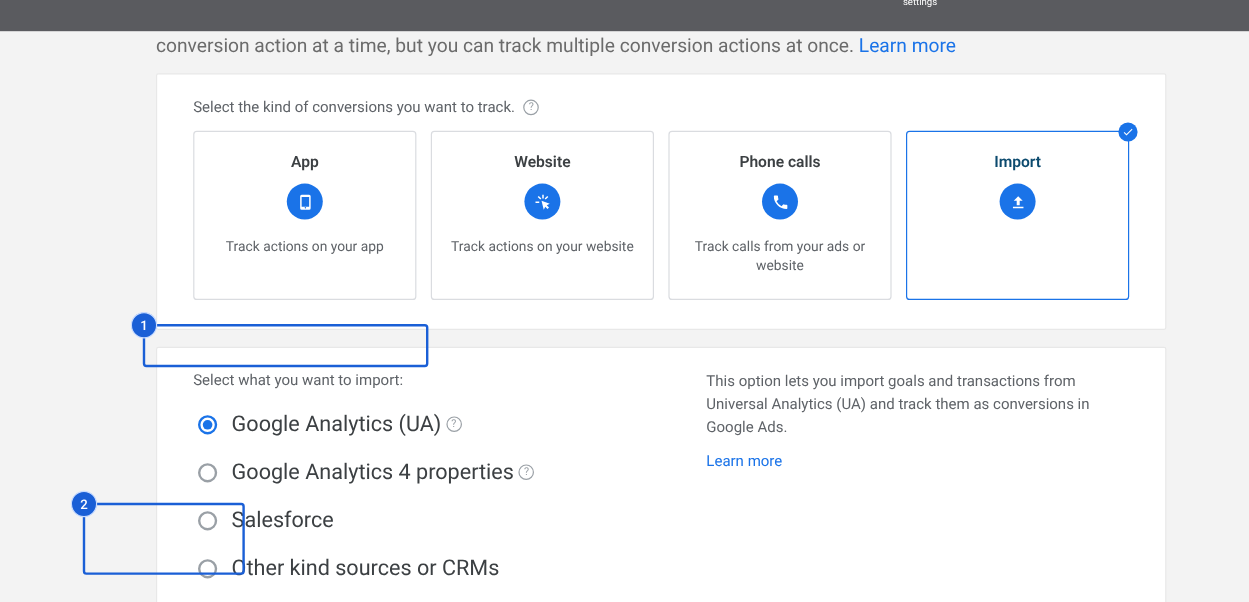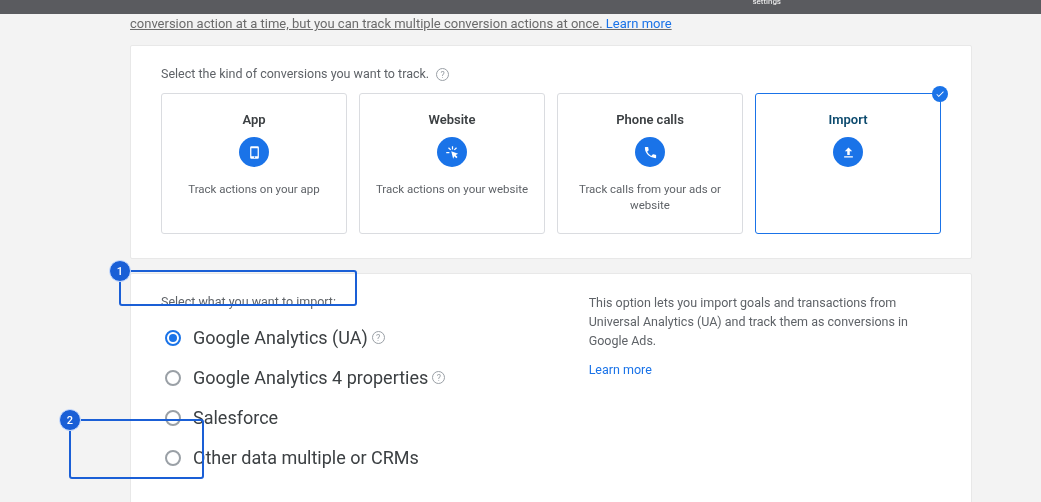--- a/index.html
+++ b/index.html
@@ -4,35 +4,34 @@
   <style>
     * { box-sizing: border-box; margin: 0; padding: 0; }
     body {
       font-family: -apple-system, Roboto, Arial, sans-serif;
       background: #f3f3f3;
       font-size: 13px;
       color: #3c4043;
       width: 1041px;
     }
     .topbar {
-      height: 14px;
+      height: 26px;
       background: #5a5b5f;
       color: #fff;
       font-size: 8px;
       text-align: right;
       padding-right: 260px;
       line-height: 4px;
     }
     .header-strip {
       padding: 0 0 14px 0;
       color: #6b6b6b;
-      font-size: 13px;
+      font-size: 16px;
       margin-left: 130px;
       margin-top: 2px;
-      text-decoration: underline;
     }
     .header-strip a { color: #1a73e8; text-decoration: none; }
     .panel {
       background: #fff;
       margin: 0 0 14px 130px;
       width: 842px;
       border: 1px solid #e8e8e8;
       border-radius: 2px;
     }
     .panel-inner { padding: 20px 30px 24px 30px; }
@@ -227,21 +226,21 @@
         <div class="radio-outer"></div>
         <span class="radio-label">Google Analytics 4 properties</span>
         <span class="help-inline">?</span>
       </div>
       <div class="radio-item">
         <div class="radio-outer"></div>
         <span class="radio-label">Salesforce</span>
       </div>
       <div class="radio-item">
         <div class="radio-outer"></div>
-        <span class="radio-label">Other data multiple or CRMs</span>
+        <span class="radio-label">Other kind sources or CRMs</span>
       </div>
     </div>
     <div class="info-col">
       <div>This option lets you import goals and transactions from Universal Analytics (UA) and track them as conversions in Google Ads.</div>
       <a href="#">Learn more</a>
     </div>
   </div>
 </div>
 
 <div id="callout1" class="callout">

